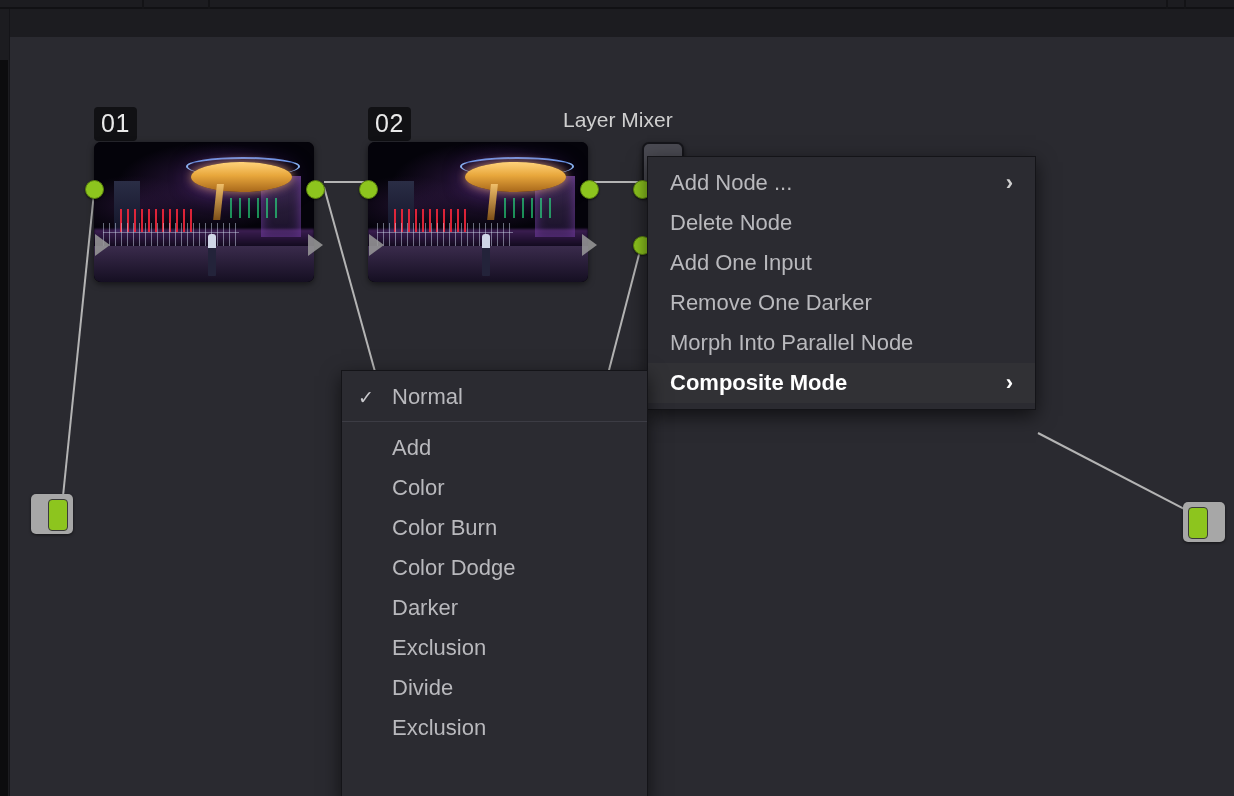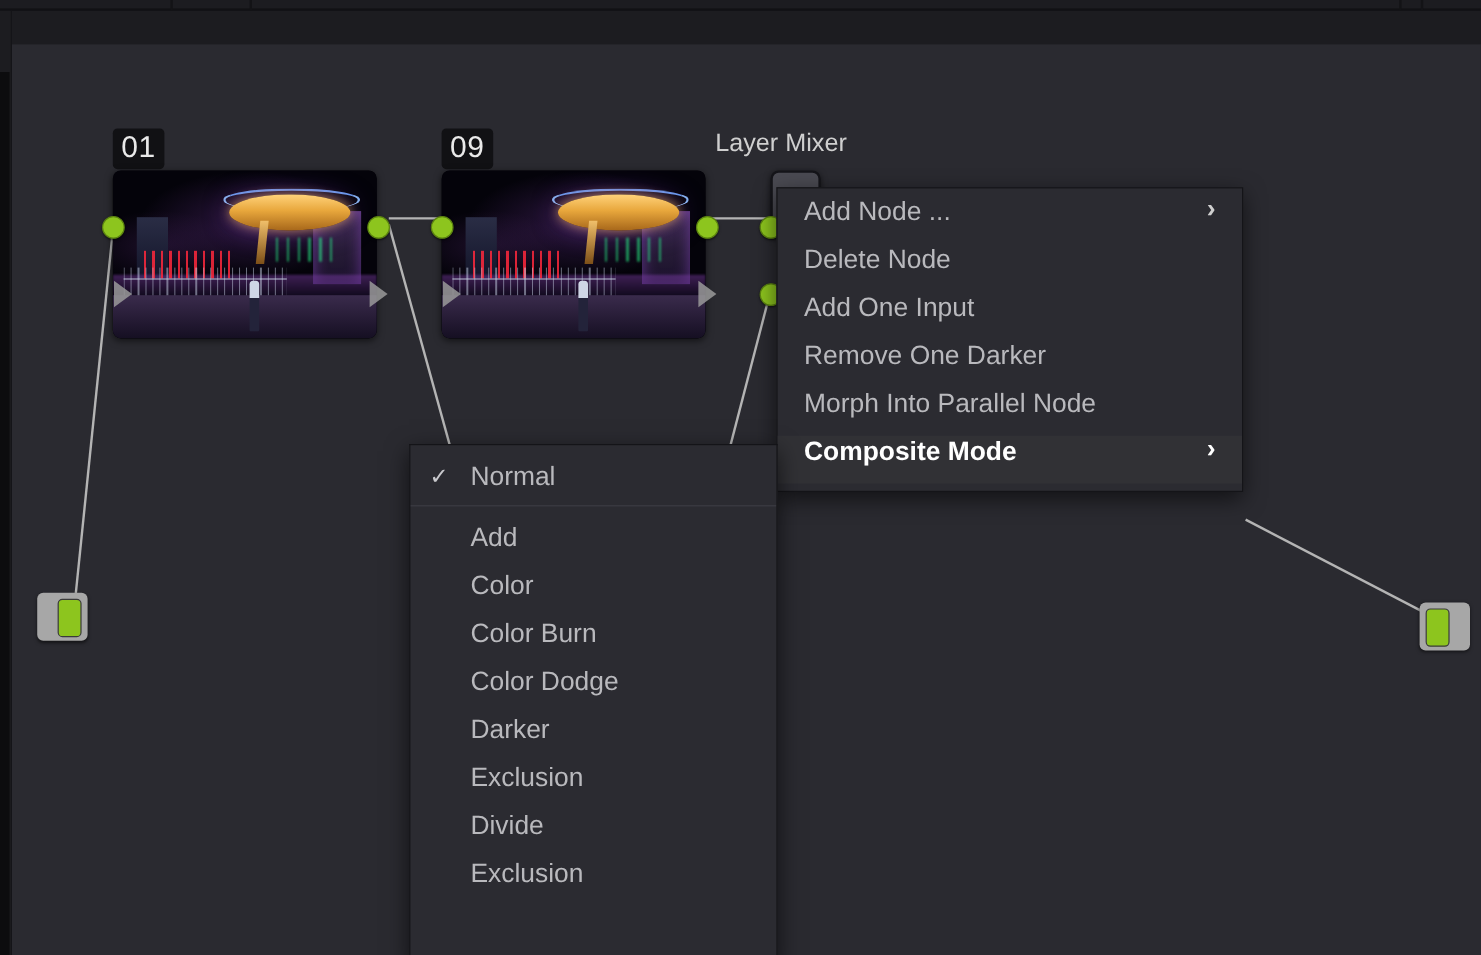--- a/index.html
+++ b/index.html
@@ -247,21 +247,21 @@
   .menu {
     position: absolute;
     background: #2b2b31;
     border: 1px solid #141418;
     box-shadow: 0 6px 18px rgba(0,0,0,.6);
     padding: 6px 0 6px 0;
   }
   .menu-item {
     position: relative;
     display: flex;
-    align-items: flex-start;
+    align-items: center;
     height: 40px;
     padding: 0 22px 0 22px;
     color: #b9b9bd;
     font-size: 22px;
     white-space: nowrap;
     box-sizing: border-box;
   }
   .menu-item .label { flex: 1 1 auto; }
   .menu-item.highlighted {
     background: #313135;
@@ -371,21 +371,21 @@
           <div class="person"></div>
         </div>
       </div>
       <div class="tri" style="left:1px; top:92px;"></div>
       <div class="tri" style="left:214px; top:92px;"></div>
       <div class="io-dot" style="left:-9px; top:38px;"></div>
       <div class="io-dot" style="left:212px; top:38px;"></div>
     </div>
 
     <div class="cc-node" style="left:358px; top:105px;">
-      <div class="cc-badge">09</div>
+      <div class="cc-badge">02</div>
       <div class="cc-thumb">
         <div class="thumb-art">
           <div class="sky"></div>
           <div class="bldgL"></div>
           <div class="bldgR"></div>
           <div class="domeRim"></div>
           <div class="dome"></div>
           <div class="pylon"></div>
           <div class="neonGreen"></div>
           <div class="water"></div>
@@ -405,21 +405,21 @@
       <div class="cc-badge">04</div>
       <div class="cc-thumb">
         <div class="thumb-art">
           <div class="sky"></div>
           <div class="dome"></div>
           <div class="plaza"></div>
         </div>
       </div>
     </div>
 
-    <div class="mixer-label" style="left:586px; top:71px;">Layer Mixer</div>
+    <div class="mixer-label" style="left:553px; top:71px;">Layer Mixer</div>
     <div class="mixer-node" style="left:632px; top:105px;"></div>
     <div class="io-dot" style="left:623px; top:143px;"></div>
     <div class="io-dot" style="left:623px; top:199px;"></div>
 
   </div>
 
   <div class="menu" style="left:647px; top:156px; width:387px;">
 
     <div class="menu-item">
       <span class="label">Add Node ...</span>

